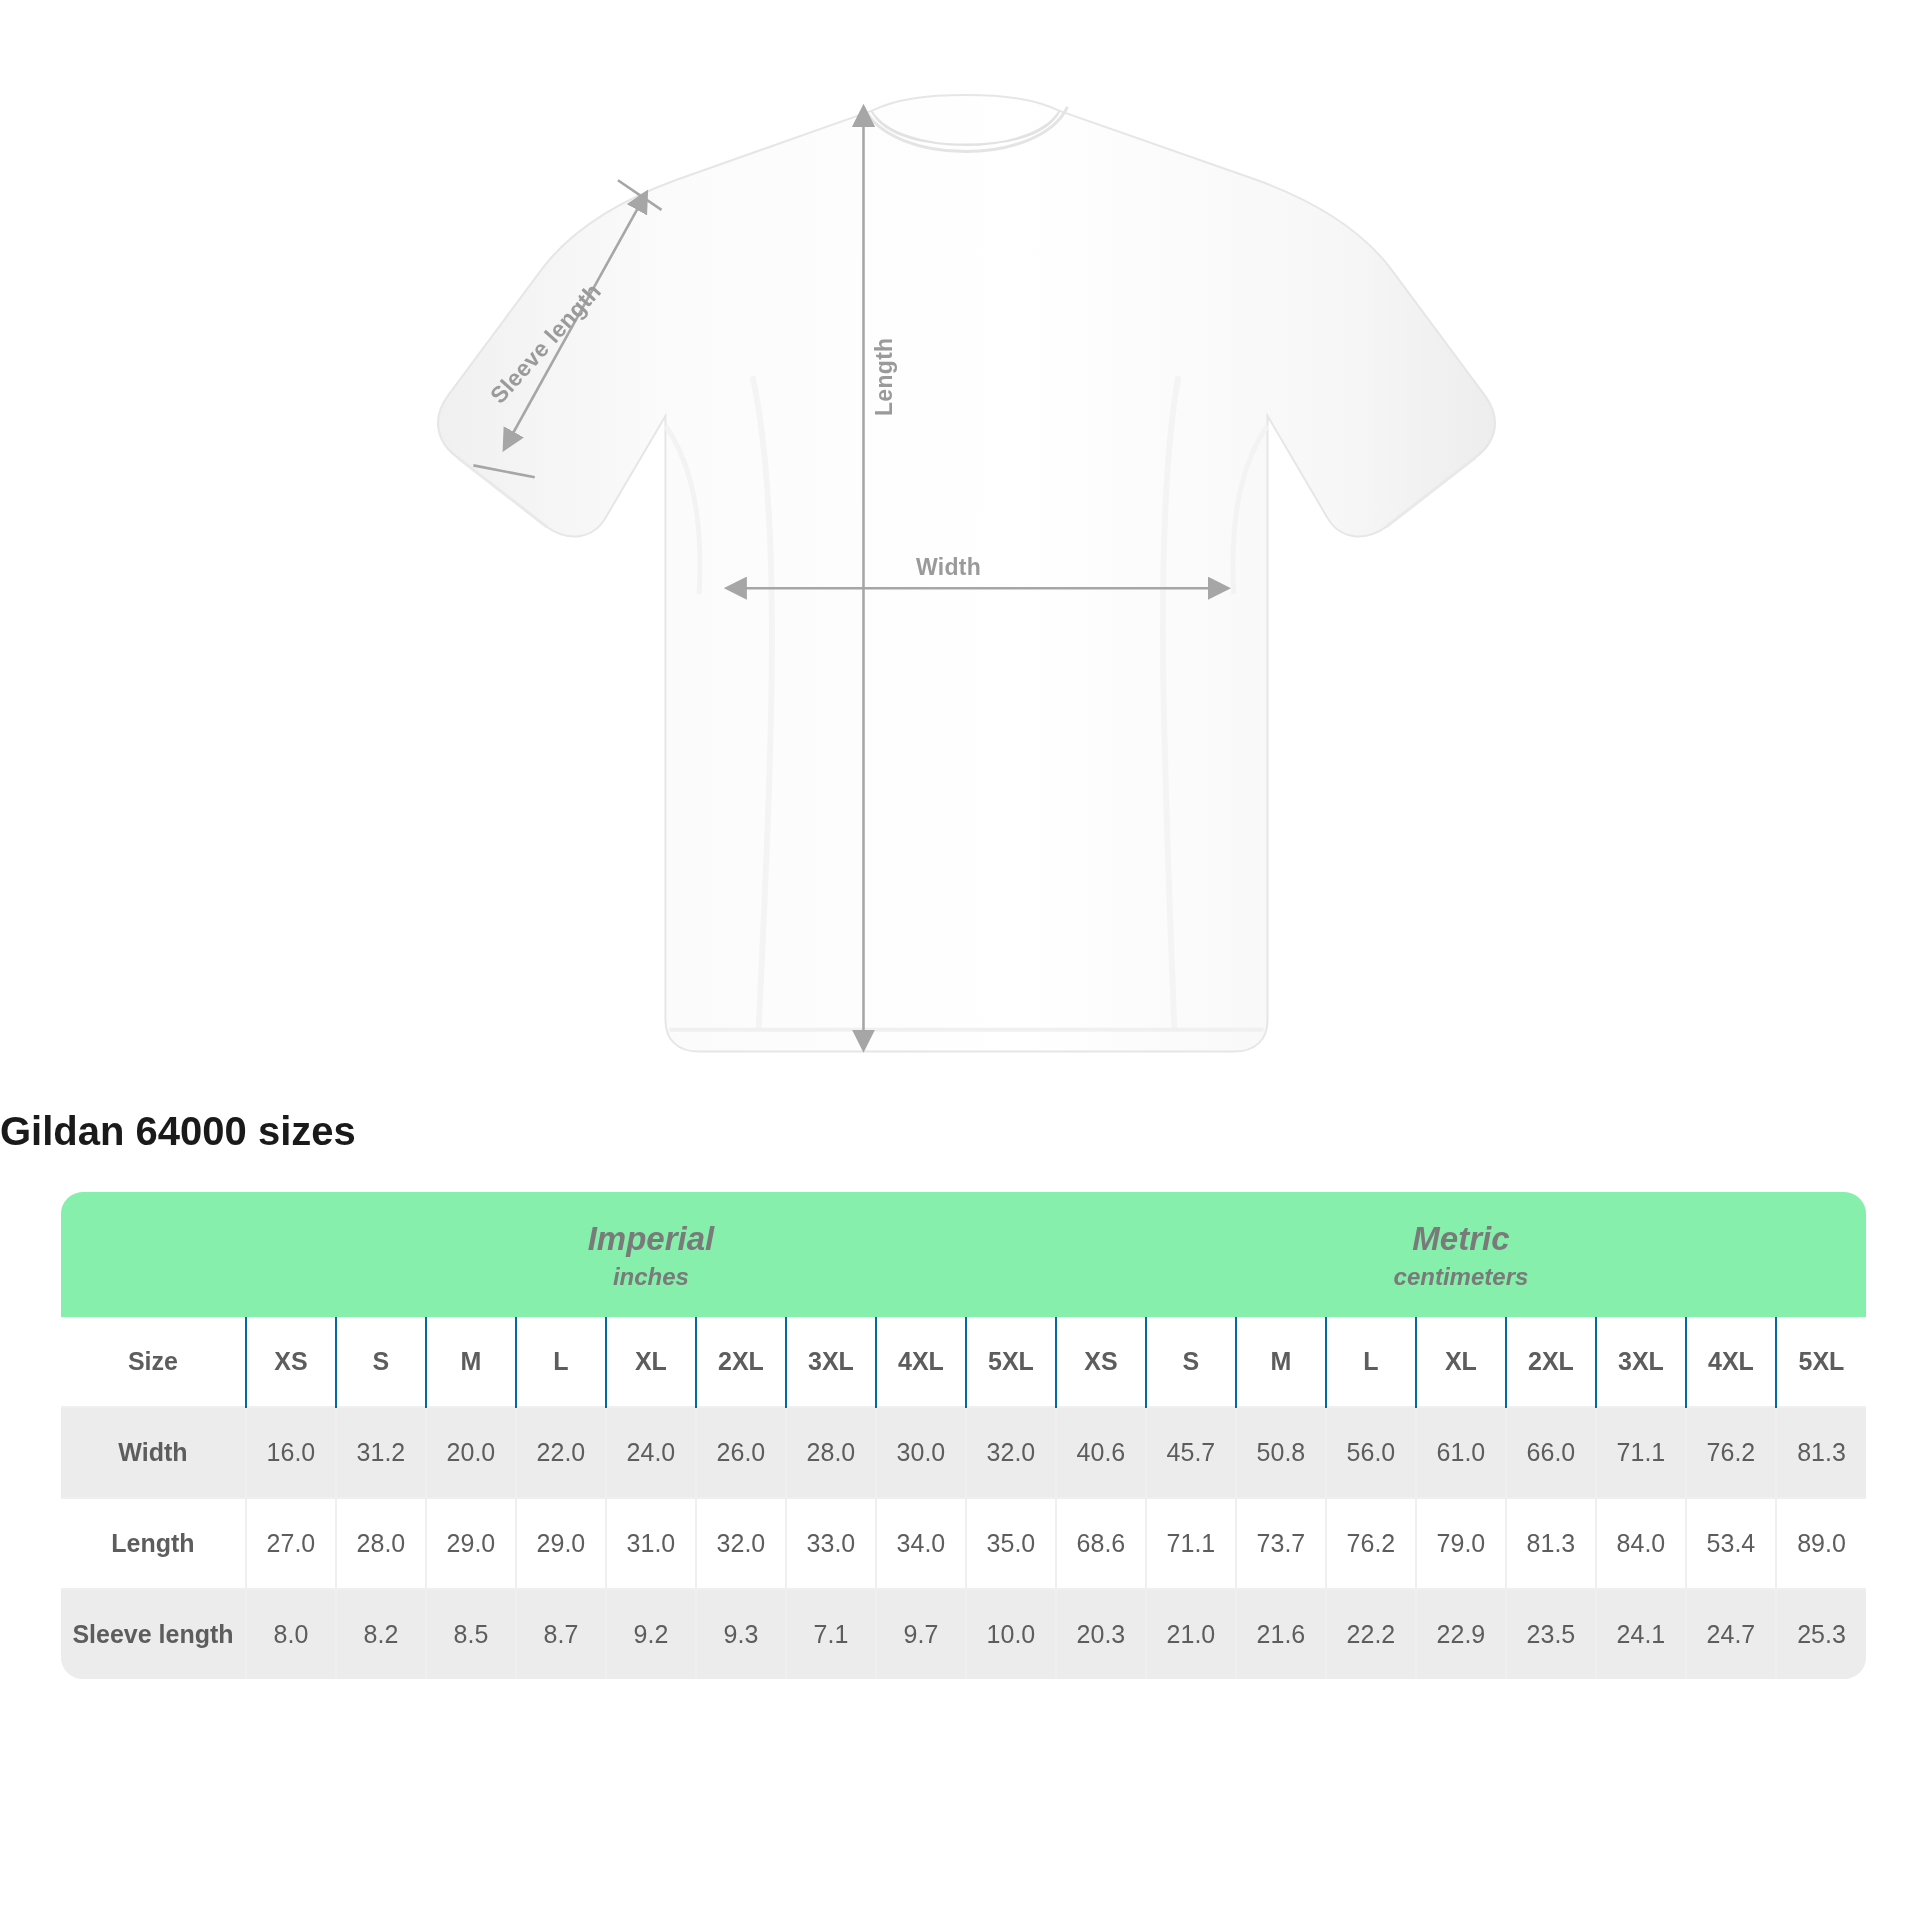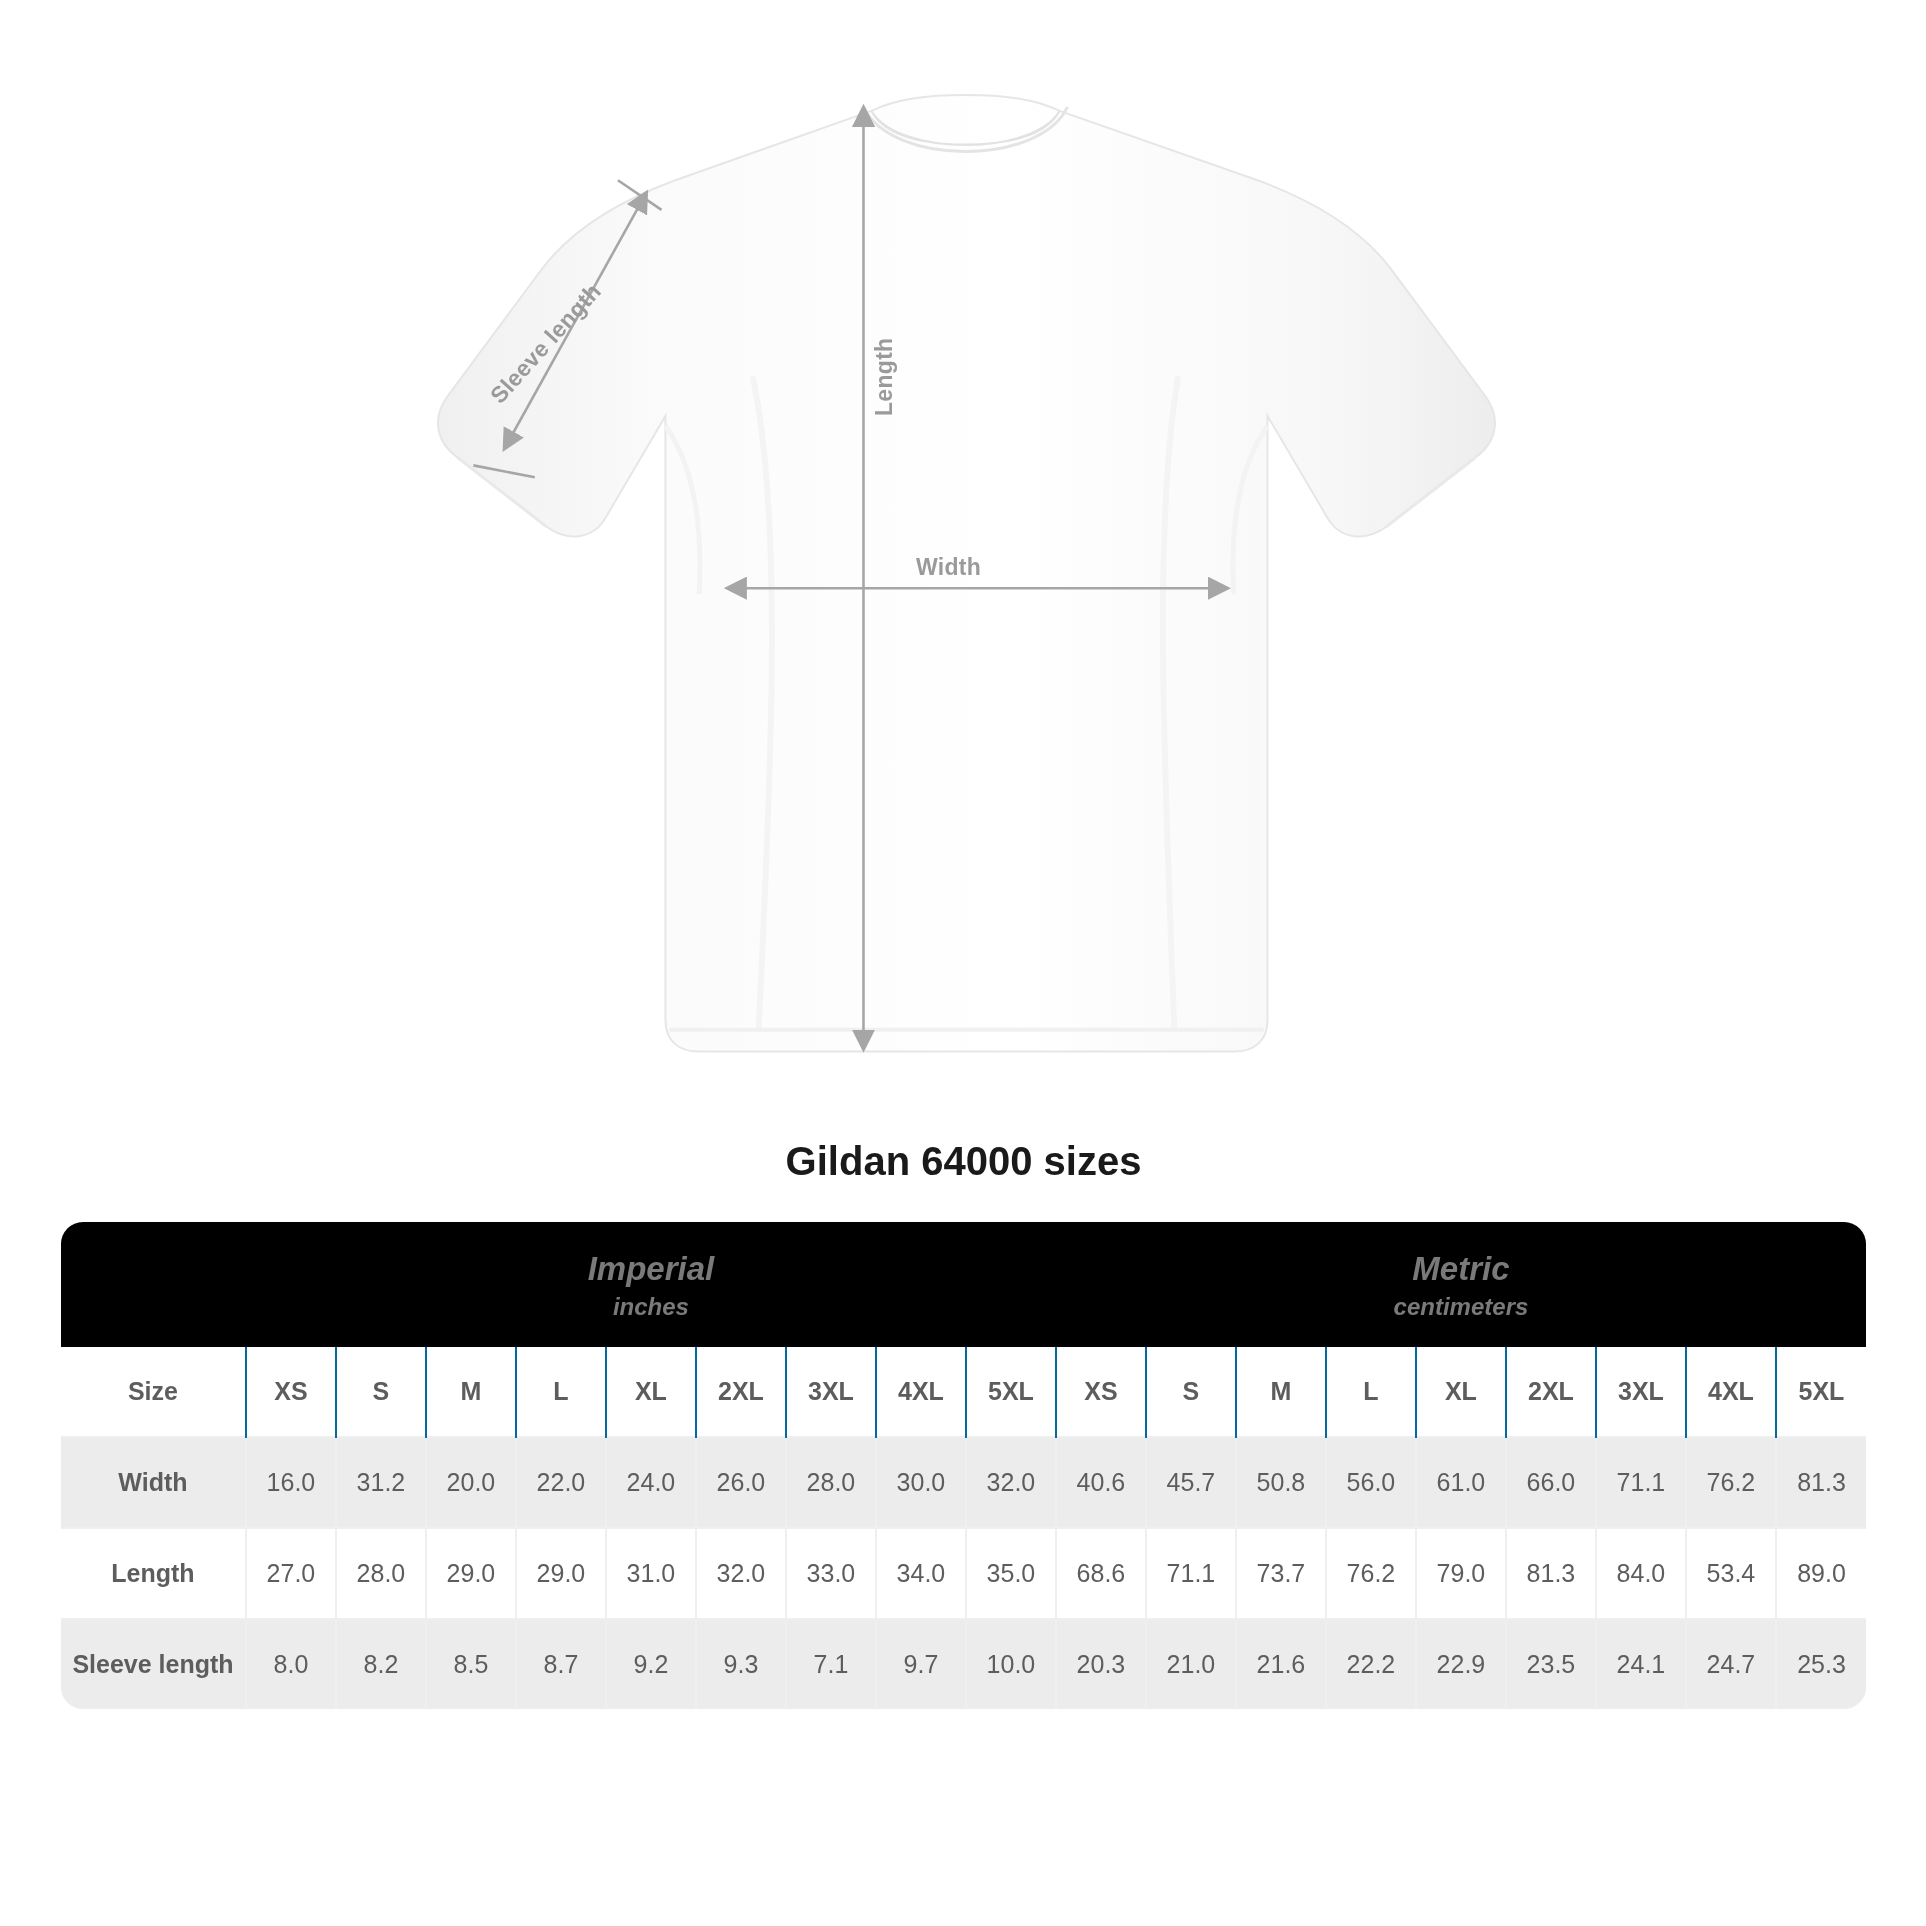--- a/index.html
+++ b/index.html
@@ -43,22 +43,20 @@
     transform-origin: left top;
   }
   .label-sleeve {
     left: 485px; top: 391px;
     transform: rotate(-48deg);
     transform-origin: left top;
   }
 
   
   .title-block {
-    text-align: center;
-    margin-top: 30px;
   }
   .chart-title {
     font-size: 40px;
     font-weight: bold;
     color: #1a1a1a;
     margin: 0 0 18px 0;
   }
   .chart-note {
     font-size: 22px;
     font-style: italic;
@@ -80,21 +78,21 @@
   }
   table.size-table th,
   table.size-table td {
     text-align: center;
     color: #5d5d5d;
     font-size: 25px;
   }
   
   .sys-row th {
     padding: 26px 0 22px 0;
-    background: #000000;
+    background: #86efac;
     border: none;
   }
   .sys-name {
     font-size: 33px;
     font-style: italic;
     font-weight: bold;
     color: #7a7a7a;
     display: block;
     line-height: 1.25;
   }

